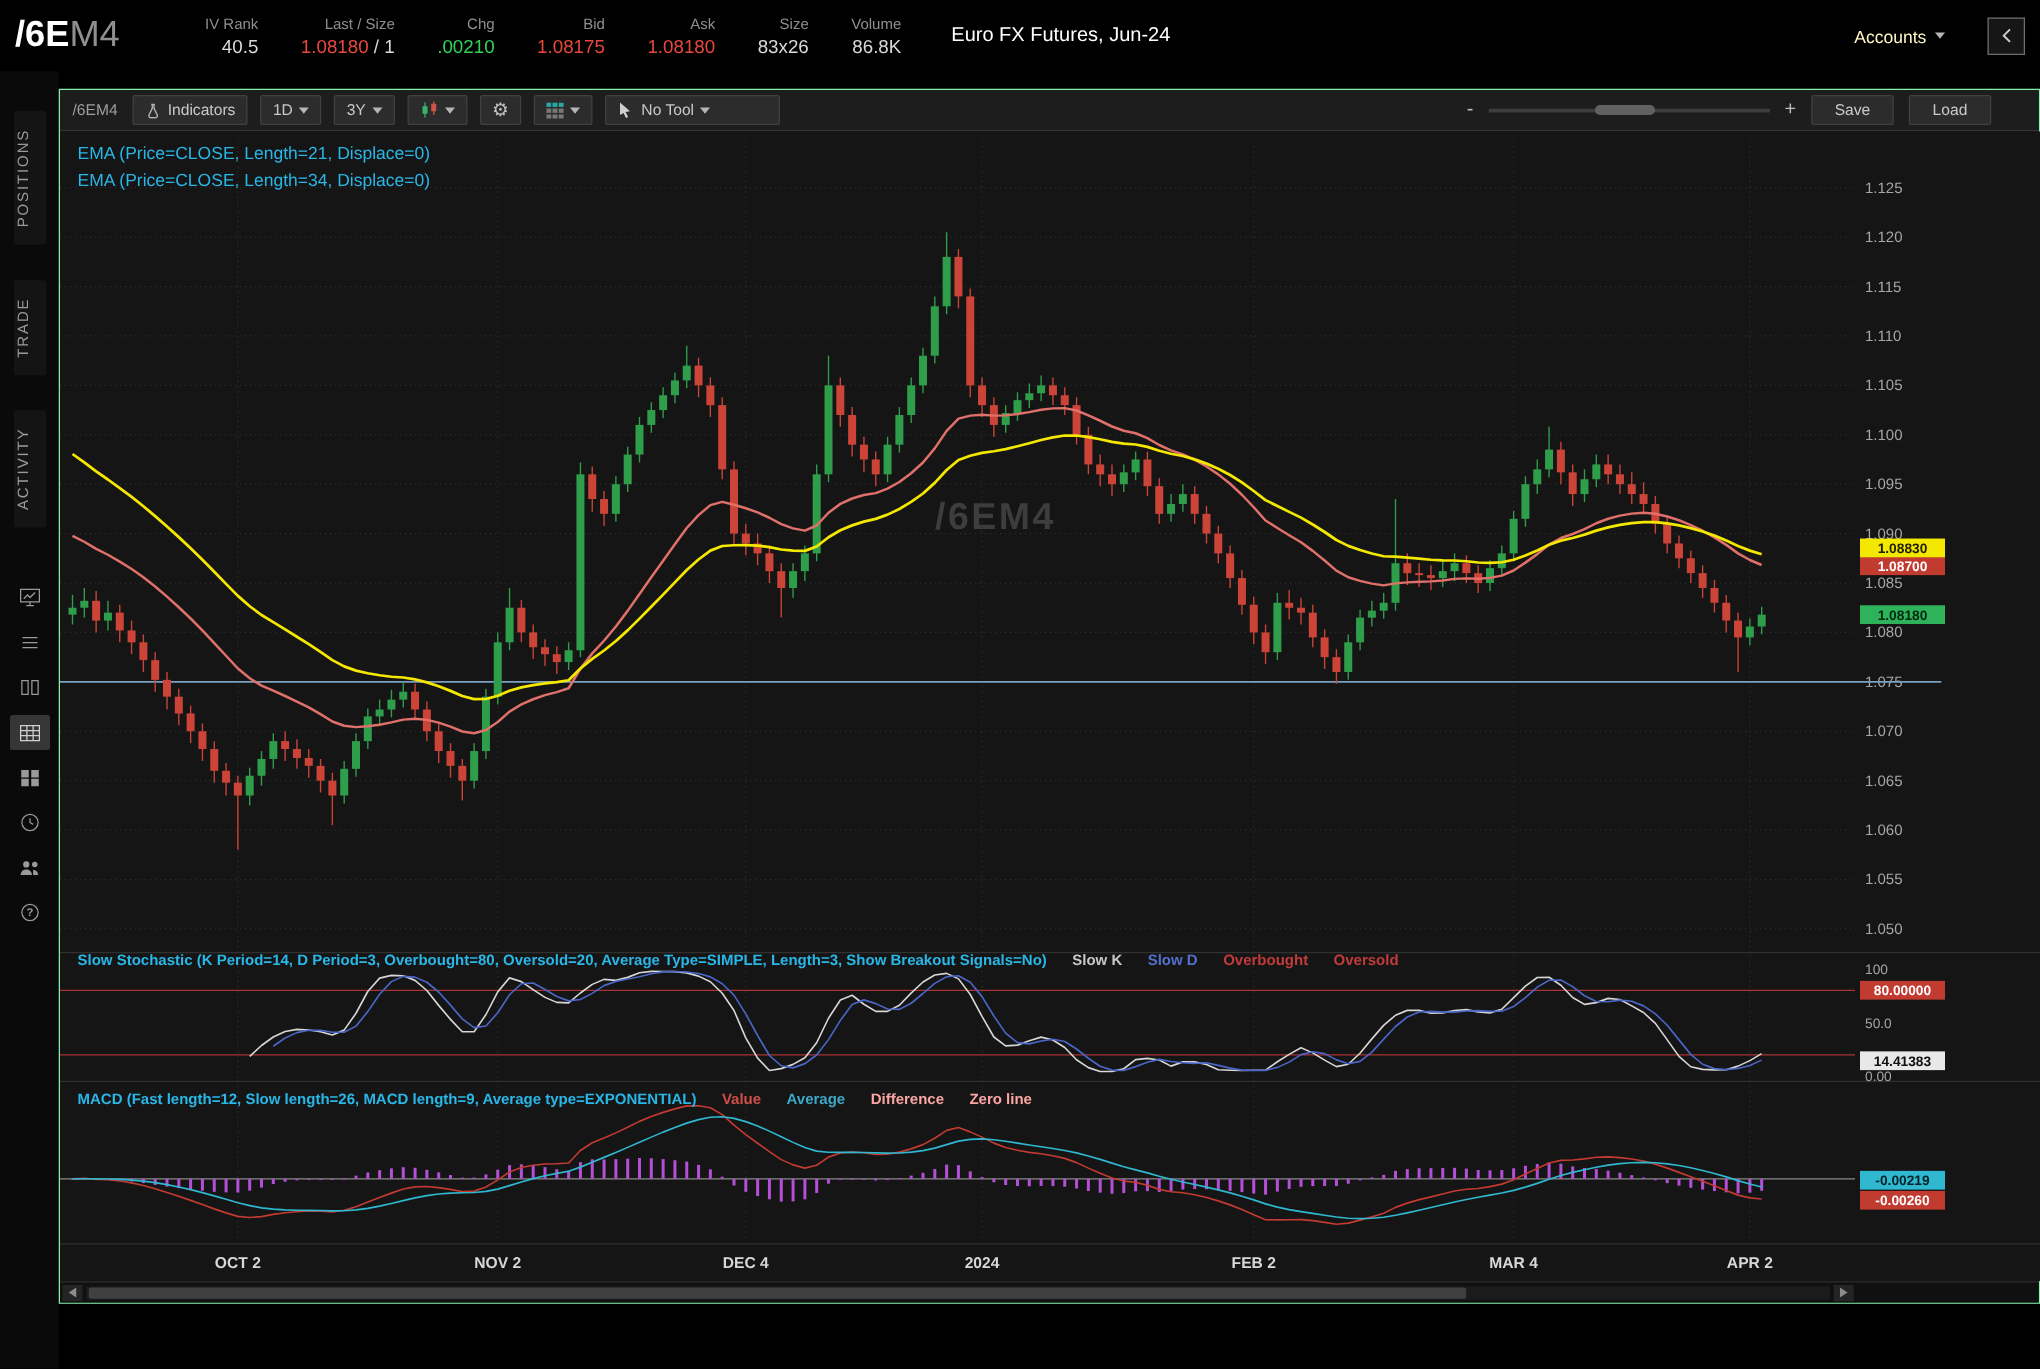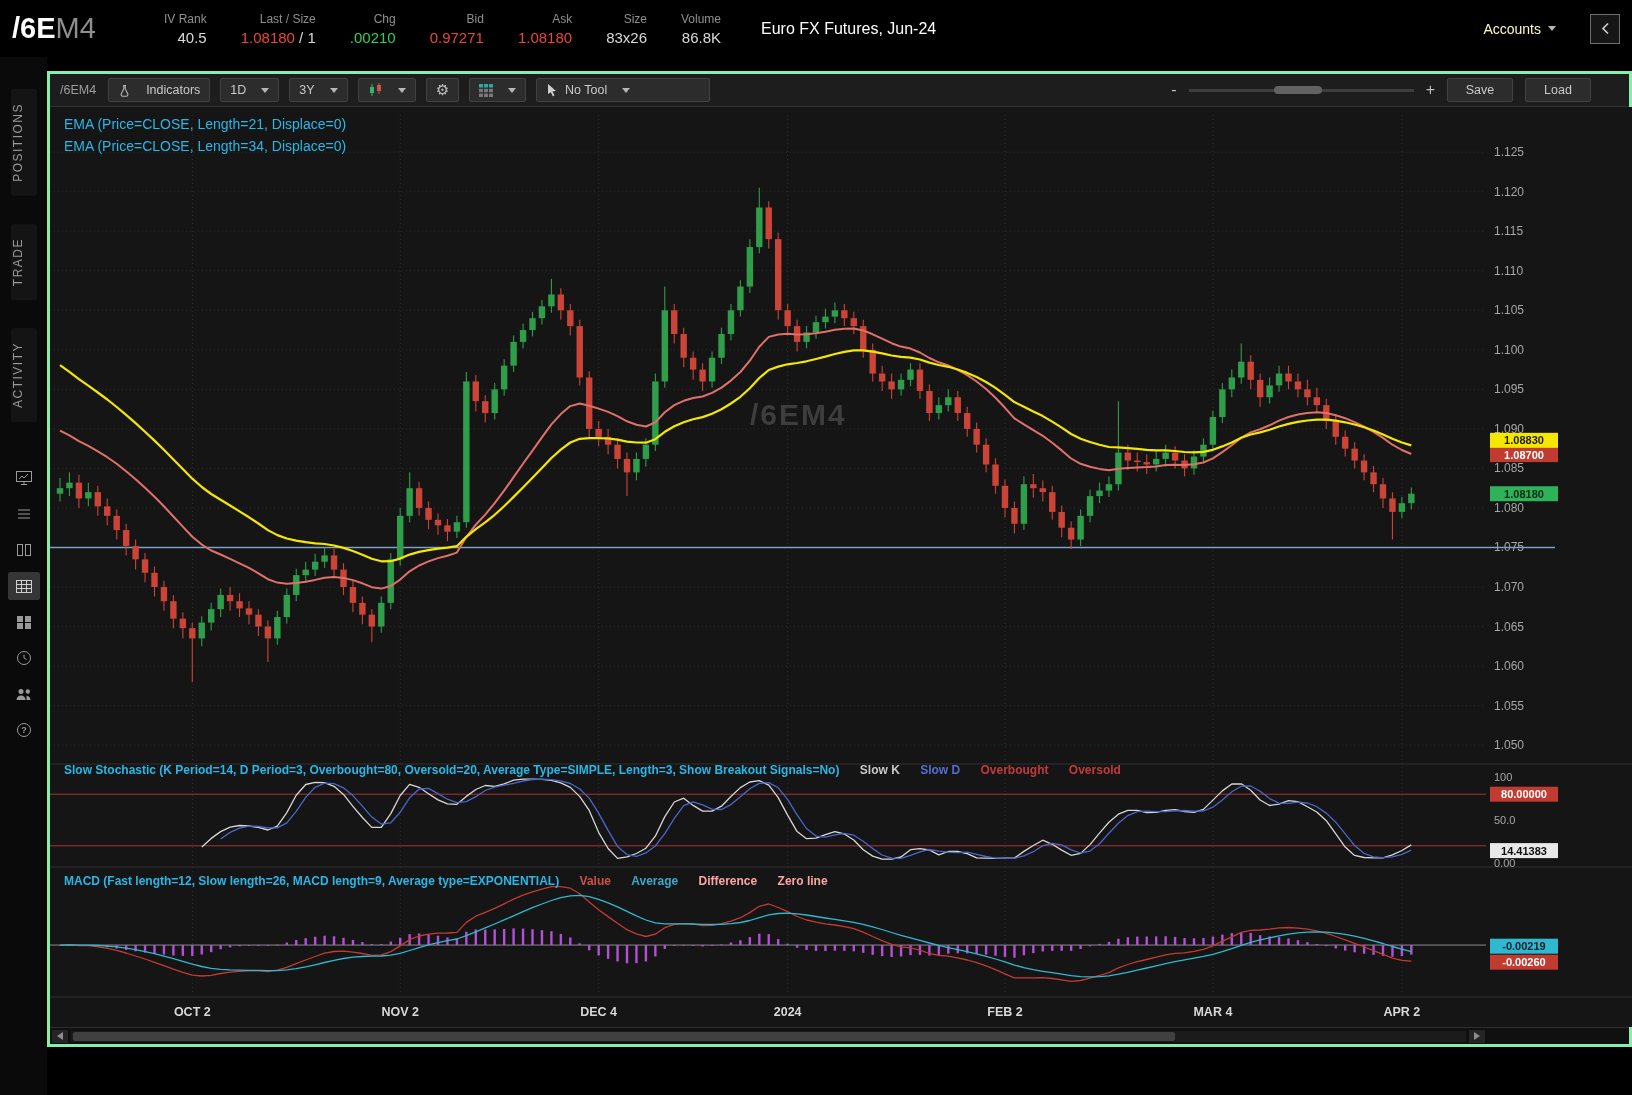--- a/index.html
+++ b/index.html
@@ -27,27 +27,27 @@
   .app-body { display:flex; height:1038px; }
   .sidebar { width:47px; background:#0a0a0a; display:flex; flex-direction:column;
              align-items:center; padding-top:32px; flex:none; }
   .side-tab { writing-mode:vertical-rl; transform:rotate(180deg); color:#9a9a9a;
               font-size:12px; letter-spacing:1.5px; background:#141414; width:26px;
               padding:14px 0; text-align:center; margin-bottom:28px; border-radius:2px; cursor:pointer; }
   .side-icons { display:flex; flex-direction:column; gap:8px; margin-top:14px; }
   .side-icon { width:32px; height:28px; display:flex; align-items:center; justify-content:center; cursor:pointer; }
   .side-icon.active { background:#363636; border-radius:2px; }
   .main { flex:1; }
-  .chart-container { margin-top:14px; border:3px solid #86efac; background:#151515; width:1585px; }
+  .chart-container { margin-top:14px; border:1px solid #86efac; background:#151515; width:1585px; }
   
   .toolbar { height:33px; background:#1d1d1d; border-bottom:1px solid #333;
              display:flex; align-items:center; gap:10px; padding:0 10px;
              font-size:12.5px; color:#c9c9c9; }
   .tb-sym { color:#9f9f9f; margin-right:2px; }
-  .tb-btn { display:flex; align-items:center; gap:15px; background:#2c2c2c;
+  .tb-btn { display:flex; align-items:center; gap:5px; background:#2c2c2c;
             border:1px solid #414141; color:#c9c9c9; height:24px; padding:2px 9px;
             border-radius:2px; font-size:12.5px; font-family:inherit; cursor:pointer; white-space:nowrap; }
   .tb-gear { font-size:15px; color:#c0c0c0; }
   .tb-right { margin-left:auto; display:flex; align-items:center; gap:12px; margin-right:28px; }
   .zoom-t { color:#bdbdbd; font-size:16px; cursor:pointer; }
   .slider { width:225px; height:14px; position:relative; cursor:pointer; }
   .slider-track { position:absolute; top:6px; left:0; right:0; height:3px; background:#3d3d3d; }
   .slider-handle { position:absolute; top:3px; left:38%; width:48px; height:8px;
                    background:#616161; border-radius:4px; }
   .tb-act { width:66px; justify-content:center; }
@@ -88,21 +88,21 @@
   <div class="qf">
     <div class="qf-l">Last / Size</div>
     <div class="qf-v"><span class="v-red">1.08180</span><span class="suffix"> / 1</span></div>
   </div>
   <div class="qf">
     <div class="qf-l">Chg</div>
     <div class="qf-v v-green">.00210</div>
   </div>
   <div class="qf">
     <div class="qf-l">Bid</div>
-    <div class="qf-v v-red">0.97271</div>
+    <div class="qf-v v-red">1.08175</div>
   </div>
   <div class="qf">
     <div class="qf-l">Ask</div>
     <div class="qf-v v-red">1.08180</div>
   </div>
   <div class="qf">
     <div class="qf-l">Size</div>
     <div class="qf-v v-plain">83x26</div>
   </div>
   <div class="qf">
@@ -236,21 +236,21 @@
                 <rect x="0" y="4.8" width="4" height="3.5"></rect>
                 <rect x="5" y="4.8" width="4" height="3.5"></rect>
                 <rect x="10" y="4.8" width="4" height="3.5"></rect>
                 <rect x="0" y="9.6" width="4" height="3.4"></rect>
                 <rect x="5" y="9.6" width="4" height="3.4"></rect>
                 <rect x="10" y="9.6" width="4" height="3.4"></rect>
               </g>
             </svg>
           <span class="caret"></span>
         </button>
-        <button class="tb-btn" style="width:174px;justify-content:flex-start">
+        <button class="tb-btn" style="width:140px;justify-content:flex-start">
           <span style="display:flex;align-items:center;gap:7px">
             <svg width="12" height="14">
                 <polygon points="2,1 10,8 6.5,8.5 8.5,12.5 6.8,13.3 4.8,9.3 2,11" fill="#cfcfcf"></polygon>
               </svg>
             <span>No Tool</span>
           </span>
           <span class="caret"></span>
         </button>
         <div class="tb-right">
           <span class="zoom-t">-</span>

